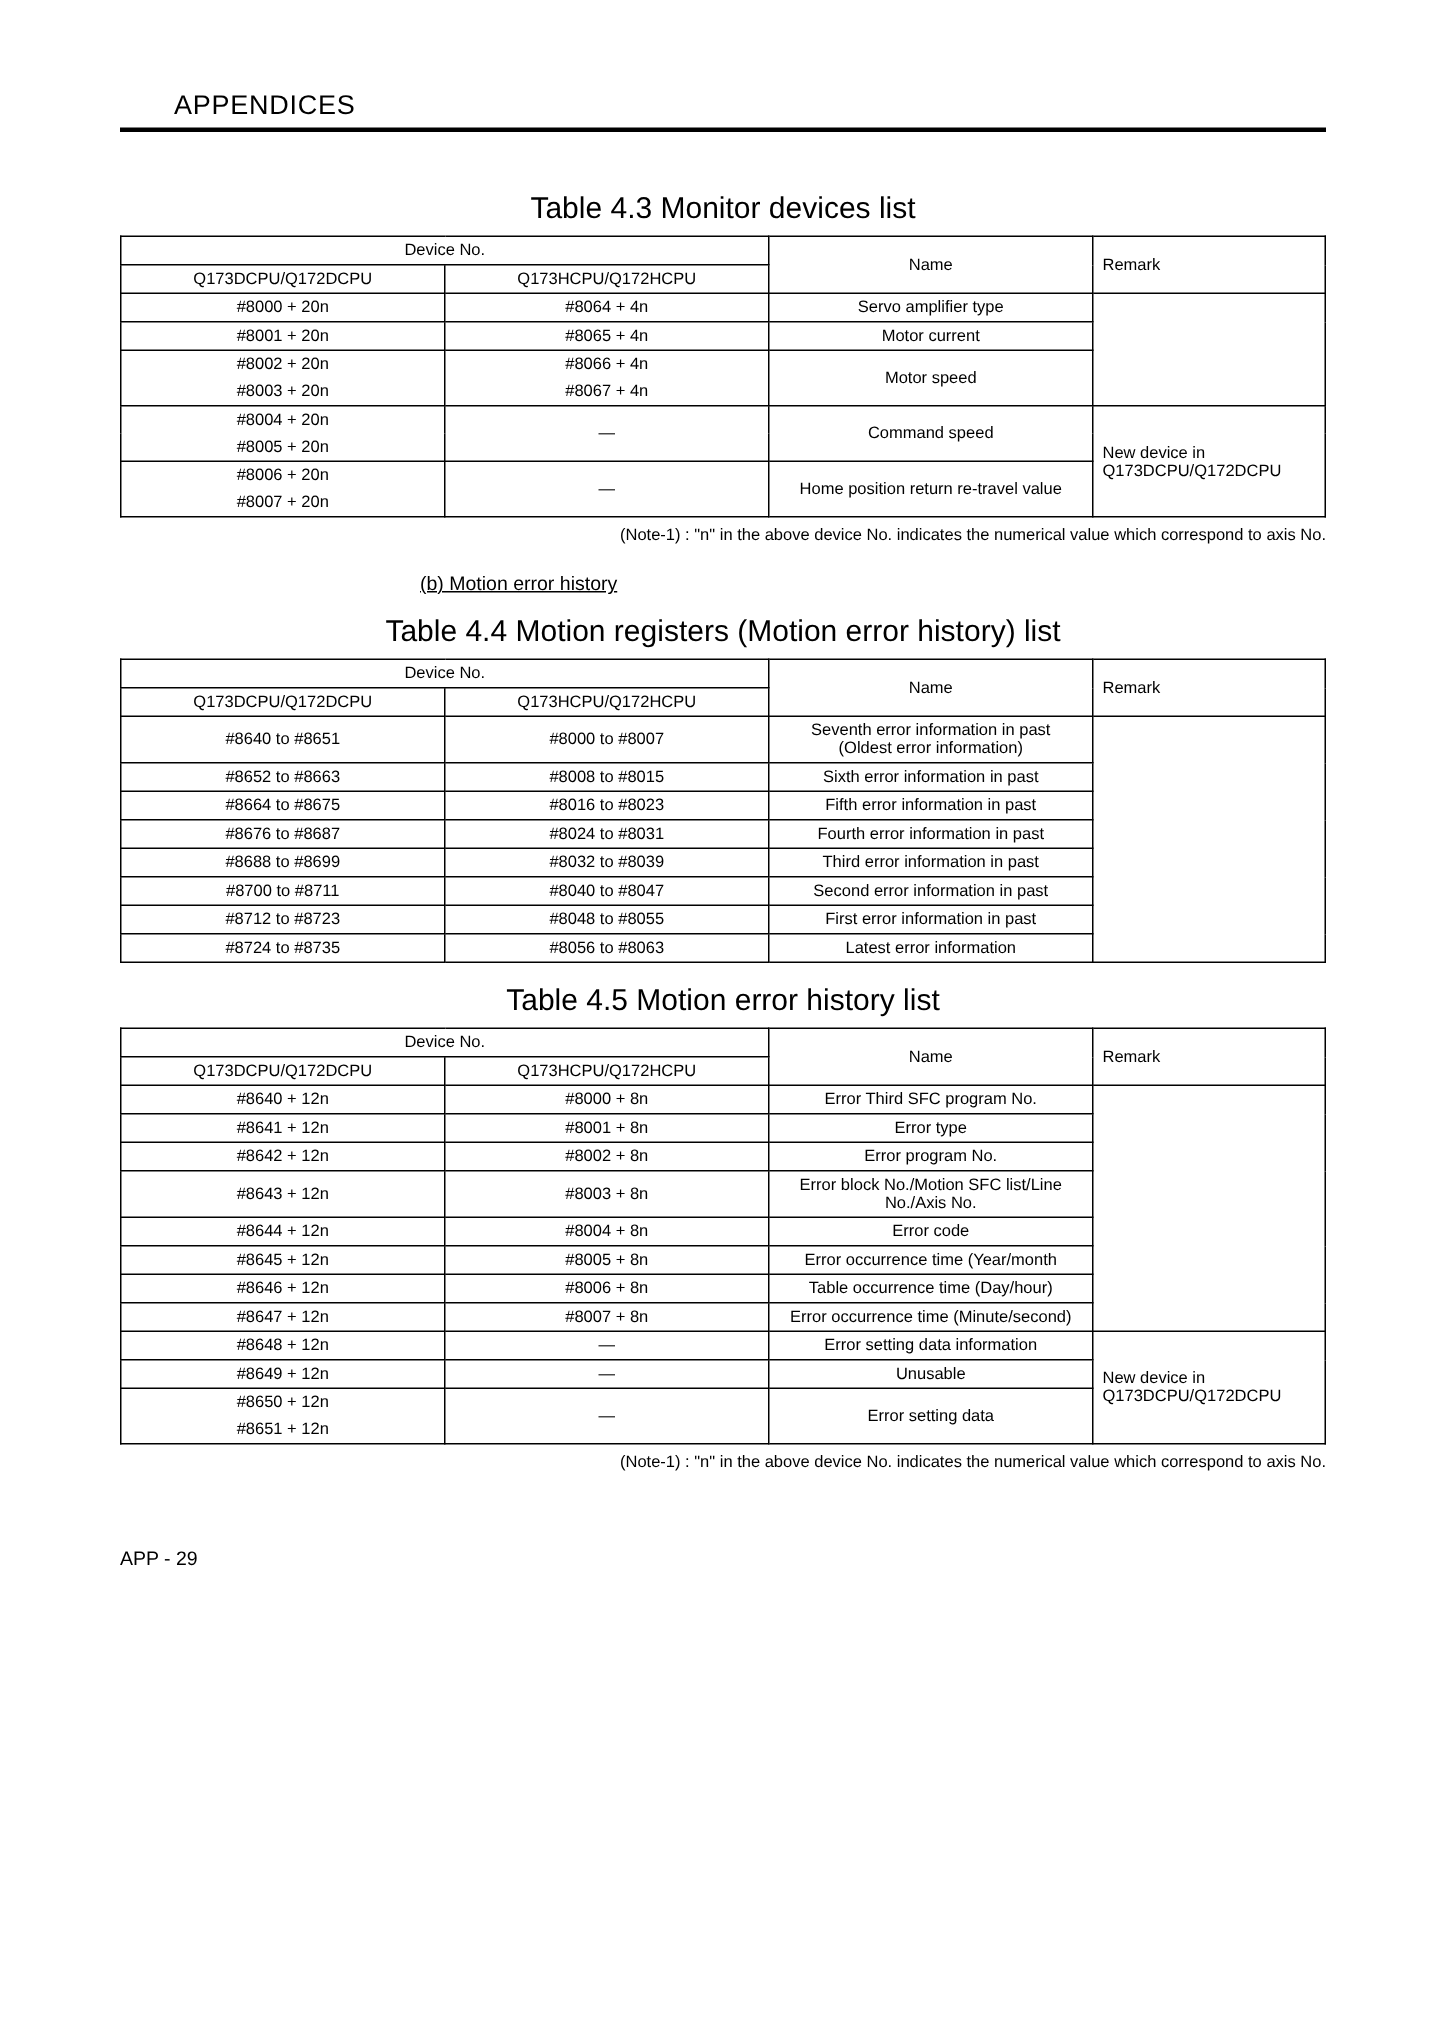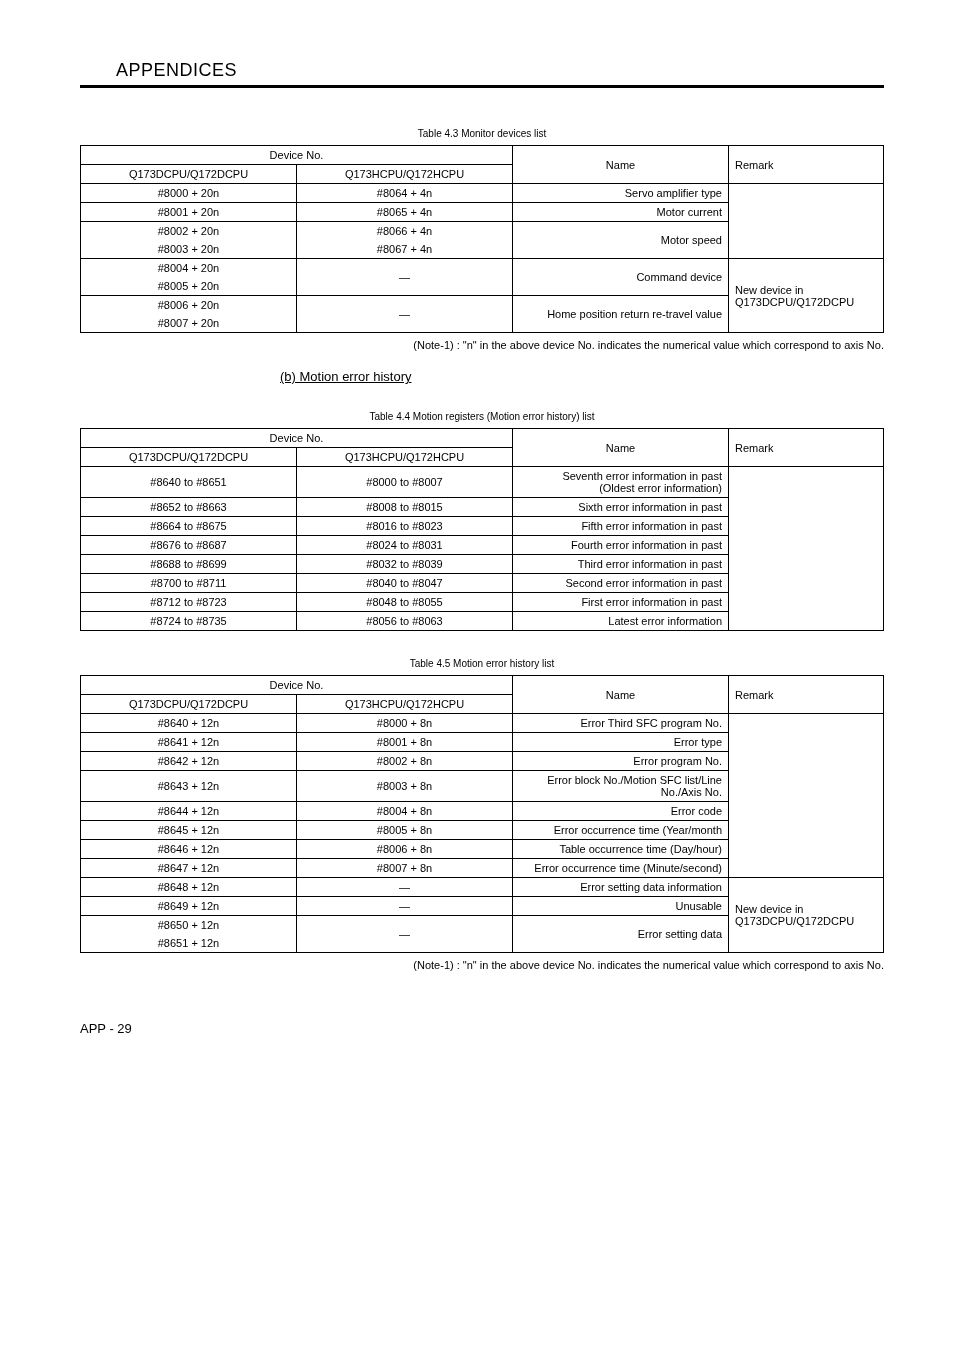--- a/index.html
+++ b/index.html
@@ -18,39 +18,39 @@
     margin-bottom: 4px;
     margin-left: 36px;
   }
   .thick-rule {
     border: none;
     border-top: 3px solid #000;
     margin: 0 0 40px 0;
   }
   .table-caption {
     text-align: center;
-    font-size: 10px;
-    margin: 27px 0 6px 0;
+    font-size: 20px;
+    margin: 14px 0 6px 0;
   }
   table {
     width: 100%;
     border-collapse: collapse;
     table-layout: fixed;
   }
   th, td {
     border: 1px solid #000;
     font-size: 11px;
     padding: 3px 6px;
     vertical-align: middle;
     font-weight: normal;
   }
   .hdr { text-align: center; }
   .col-dev1 { width: 150px; text-align: center; margin-top: 45px; }
   .col-dev2 { width: 150px; text-align: center; }
-  .col-name { text-align: right; margin-top: 31px; }
+  .col-name { text-align: center; margin-top: 31px; }
   .col-remark { width: 155px; text-align: left; }
   .note {
     font-size: 11px;
     text-align: right;
     margin: 6px 0 18px 0;
   }
   .sub-section {
     font-size: 13px;
     margin: 10px 0 8px 0;
     padding-left: 200px;
@@ -95,21 +95,21 @@
     <td class="col-dev2" style="border-bottom:none">#8066 + 4n</td>
     <td rowspan="2" class="col-name">Motor speed</td>
   </tr>
   <tr>
     <td class="col-dev1" style="border-top:none">#8003 + 20n</td>
     <td class="col-dev2" style="border-top:none">#8067 + 4n</td>
   </tr>
   <tr>
     <td class="col-dev1" style="border-bottom:none">#8004 + 20n</td>
     <td rowspan="2" class="col-dev2">—</td>
-    <td rowspan="2" class="col-name">Command device</td>
+    <td rowspan="2" class="col-name">Command speed</td>
     <td rowspan="4" class="col-remark">New device in Q173DCPU/Q172DCPU</td>
   </tr>
   <tr>
     <td class="col-dev1" style="border-top:none">#8005 + 20n</td>
   </tr>
   <tr>
     <td class="col-dev1" style="border-bottom:none">#8006 + 20n</td>
     <td rowspan="2" class="col-dev2">—</td>
     <td rowspan="2" class="col-name">Home position return re-travel value</td>
   </tr>

